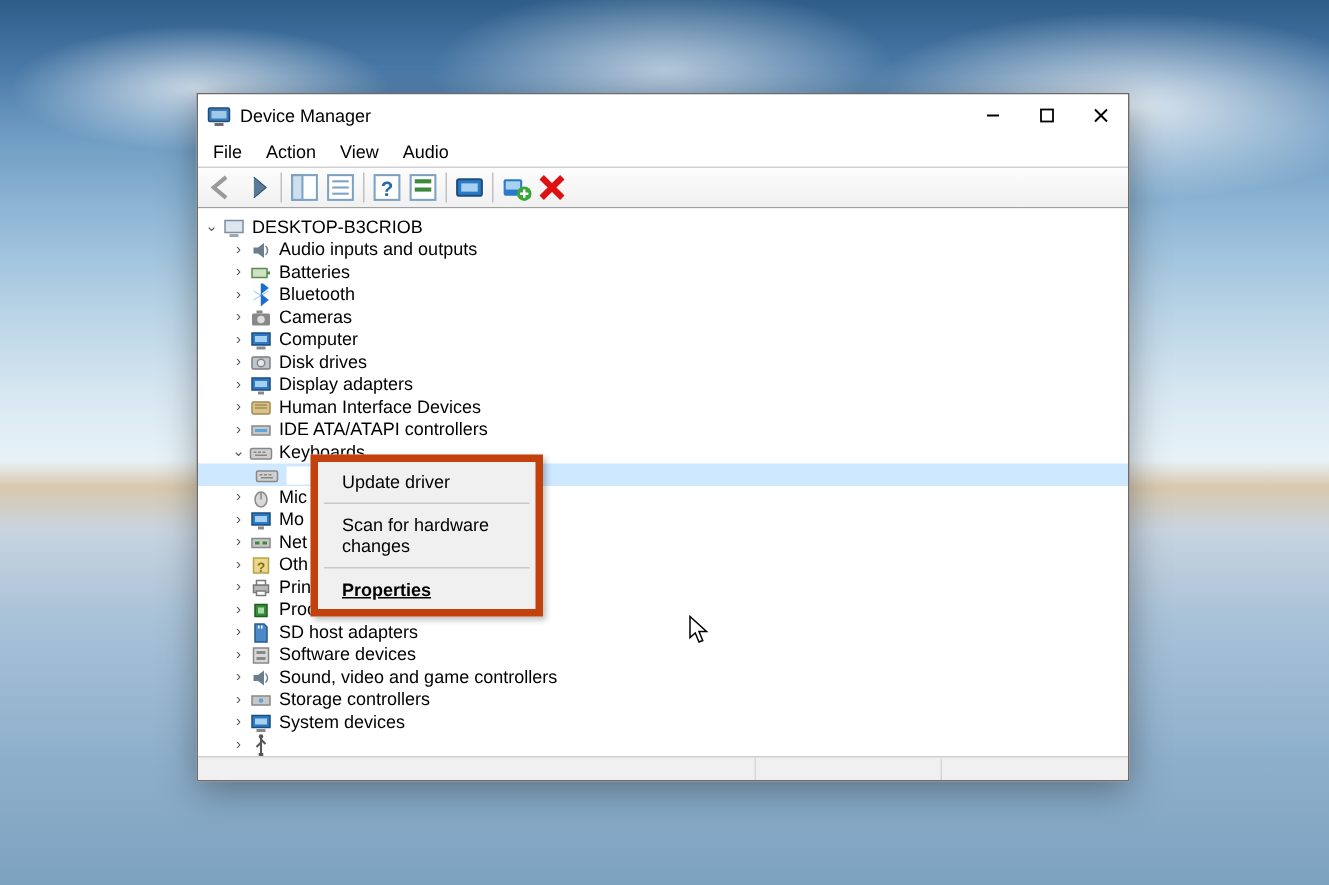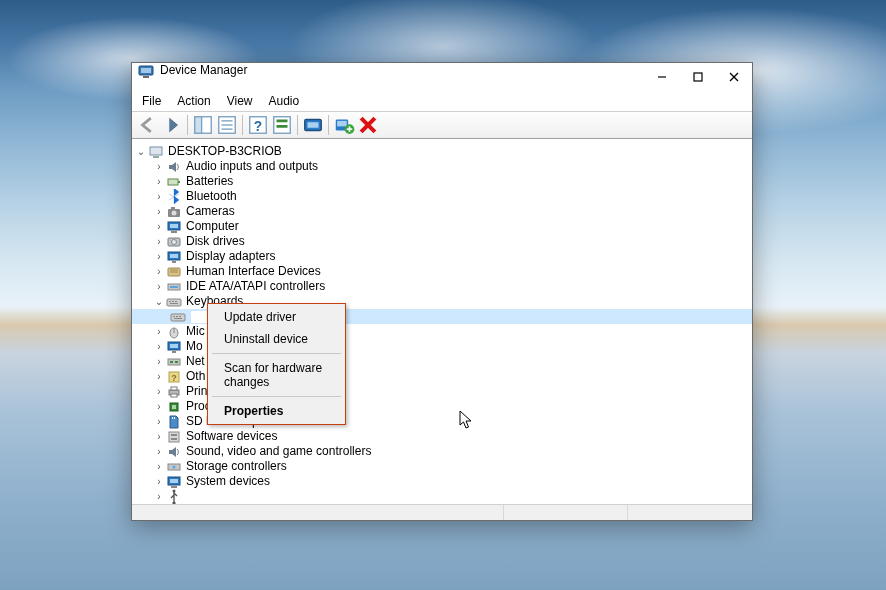--- a/index.html
+++ b/index.html
@@ -20,47 +20,47 @@
       radial-gradient(ellipse 160px 50px at 30% 30%, rgba(255,255,255,0.5), transparent 70%),
       radial-gradient(ellipse 200px 70px at 70% 35%, rgba(255,255,255,0.6), transparent 70%);
     pointer-events:none;
   }
   .window {
     position: absolute; left: 131px; top: 62px; width: 622px; height: 459px;
     background: #fff; border: 1px solid #6b6b6b;
     box-shadow: 0 6px 24px rgba(0,0,0,0.35);
     display: flex; flex-direction: column;
   }
-  .titlebar { height: 28px; display:flex; background:#fff; }
+  .titlebar { height: 28px; display:flex; align-items:center; background:#fff; }
   .title-icon { width:16px; height:16px; margin:0 6px 0 6px; display:inline-block; position:relative; }
   .title-icon svg { width:16px; height:16px; }
   .title-text { font-size:12px; color:#000; flex:0 0 auto; }
   .title-spacer { flex:1; }
   .winbtn { width:36px; height:28px; display:flex; align-items:center; justify-content:center; font-size:12px; color:#000; }
   .menubar { height:20px; display:flex; align-items:center; padding:0 2px; font-size:12px; background:#fff; }
   .menubar .menu { padding:2px 8px;text-align:center; }
   .toolbar { height:28px; border-top:1px solid #d0d0d0; border-bottom:1px solid #a0a0a0; background:linear-gradient(#fdfdfd,#f0f0f0); display:flex; align-items:center; padding:0 4px; gap:0; }
   .tbtn { width:22px; height:22px; margin:0 1px; display:flex; align-items:center; justify-content:center; border-radius:2px; }
   .tsep { width:1px; height:20px; background:#c0c0c0; margin:0 3px; }
   .content { flex:1; border-top:1px solid #fff; overflow:hidden; position:relative; background:#fff; }
   .tree { font-size:12px; color:#000; line-height:15px; padding:4px 0 0 0; user-select:none; }
   .node { display:flex; align-items:center; height:15px; white-space:nowrap; }
   .tw { display:inline-block; width:14px; text-align:center; color:#5a5a5a; font-size:10px; position:relative; top:0; }
   .ic { width:16px; height:16px; margin-right:4px; display:inline-flex; align-items:center; justify-content:center; }
   .ic svg { width:16px; height:16px; }
   .sel { background:#cde8ff; }
   .ctxmenu {
-    position:absolute; left:75px; top:163px; width:139px;
-    background:#f0f0f0; border:1px solid #c2410c;
+    position:absolute; left:75px; top:163px; width:155px;
+    background:#f0f0f0; border:5px solid #c2410c;
     box-shadow:2px 2px 4px rgba(0,0,0,0.25);
     font-size:12px; padding:2px;
   }
   .ctxmenu .item { padding:4px 8px 4px 14px; }
   .ctxmenu .sep { height:1px; background:#c8c8c8; margin:3px 2px; }
-  .ctxmenu .bold { font-weight:700; }
+  .ctxmenu .bold { font-weight:700;text-decoration:underline; }
   .statusbar { height:16px; border-top:1px solid #d0d0d0; background:#f0f0f0; display:flex; }
   .statusbar .cell { flex:1; border-left:1px solid #d8d8d8; }
   .statusbar .cell:first-child{ flex:3; border-left:none; }
   .cursor { position:absolute; left:327px; top:270px; width:16px; height:22px; pointer-events:none; }
   .cursor svg { width:16px; height:22px; }
   .partial { display:inline-block; width:120px; height:14px; background:#fff; border:1px solid #d0e8ff; }
 </style>
 </head>
 <body>
 
@@ -422,21 +422,20 @@
               <path d="M8 2v12 M8 4l3 3 M8 6l-3 3" fill="none" stroke="#565656" stroke-width="1.4"></path>
               <circle cx="8" cy="2" r="1.5" fill="#565656"></circle>
               <rect x="6.5" y="13" width="3" height="2" fill="#565656"></rect>
             </svg>
           </span>
         </div>
     </div>
 
     <div class="ctxmenu">
       <div class="item">Update driver</div>
-      <div class="item">Uninstall device</div>
       <div class="sep"></div>
       <div class="item">Scan for hardware changes</div>
       <div class="sep"></div>
       <div class="item bold">Properties</div>
     </div>
 
     <div class="cursor">
       <svg viewBox="0 0 16 22">
           <path d="M1 1 L1 15 L4.5 12 L7 18 L9.5 17 L7 11 L12 11 Z" fill="#fff" stroke="#000" stroke-width="1"></path>
         </svg>

